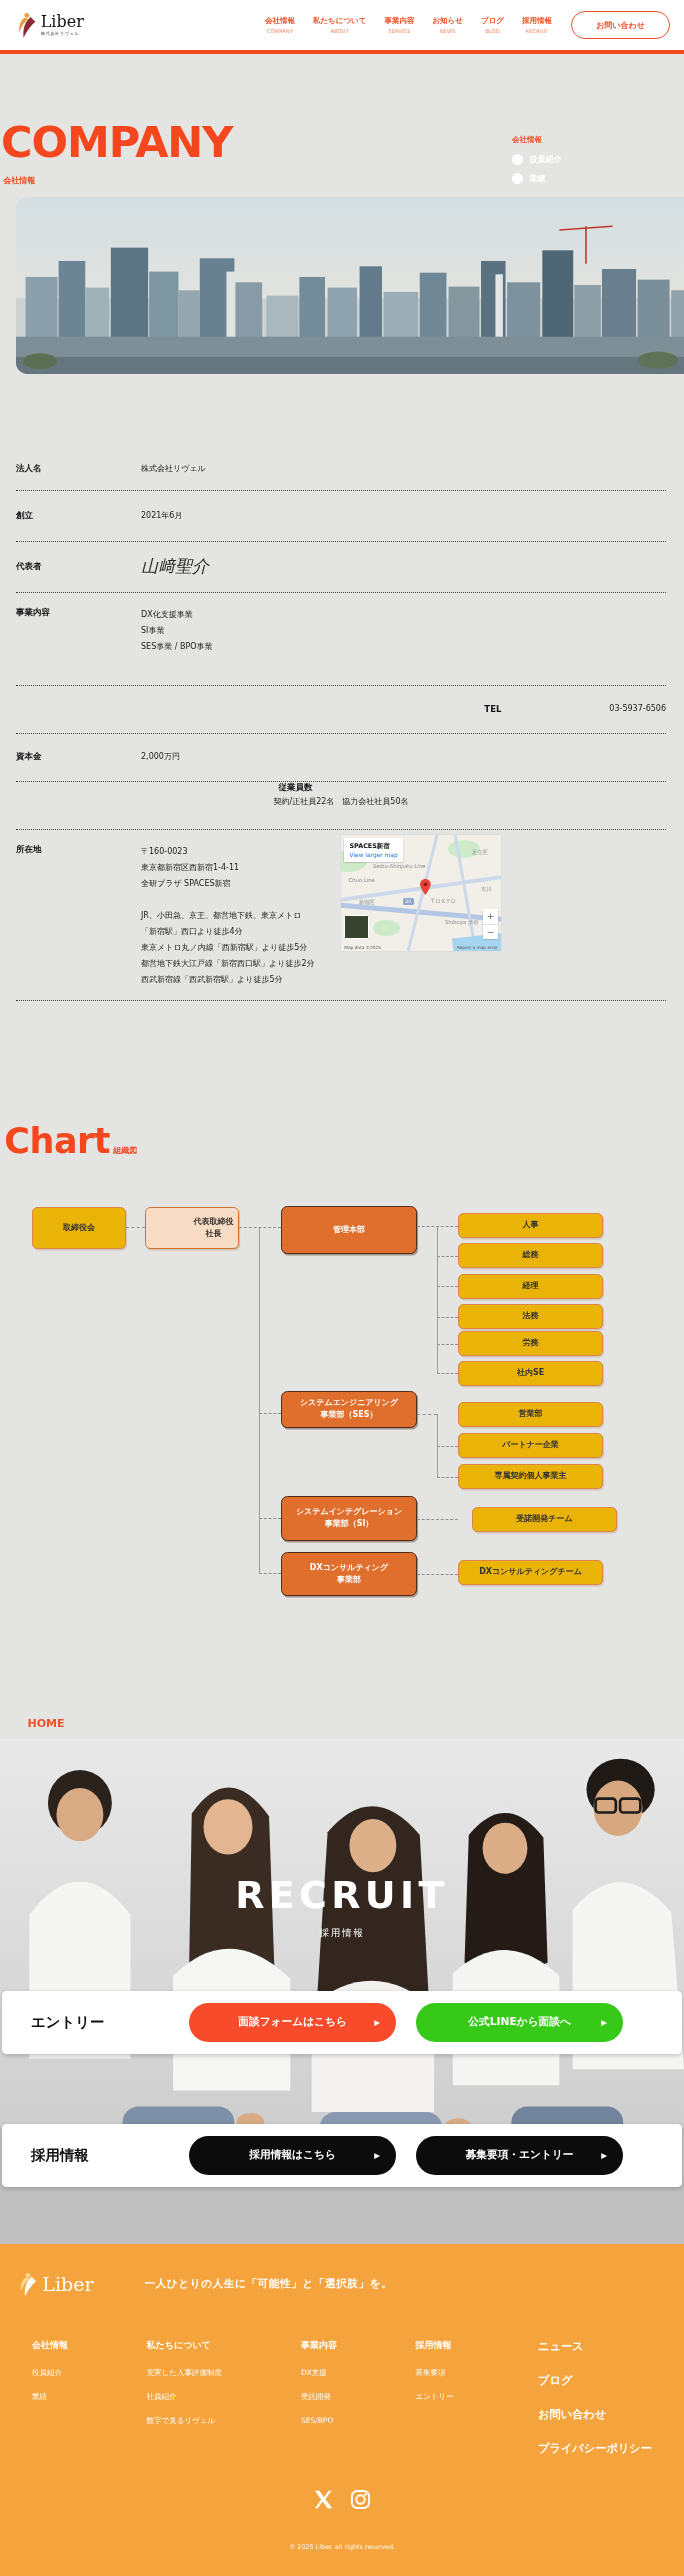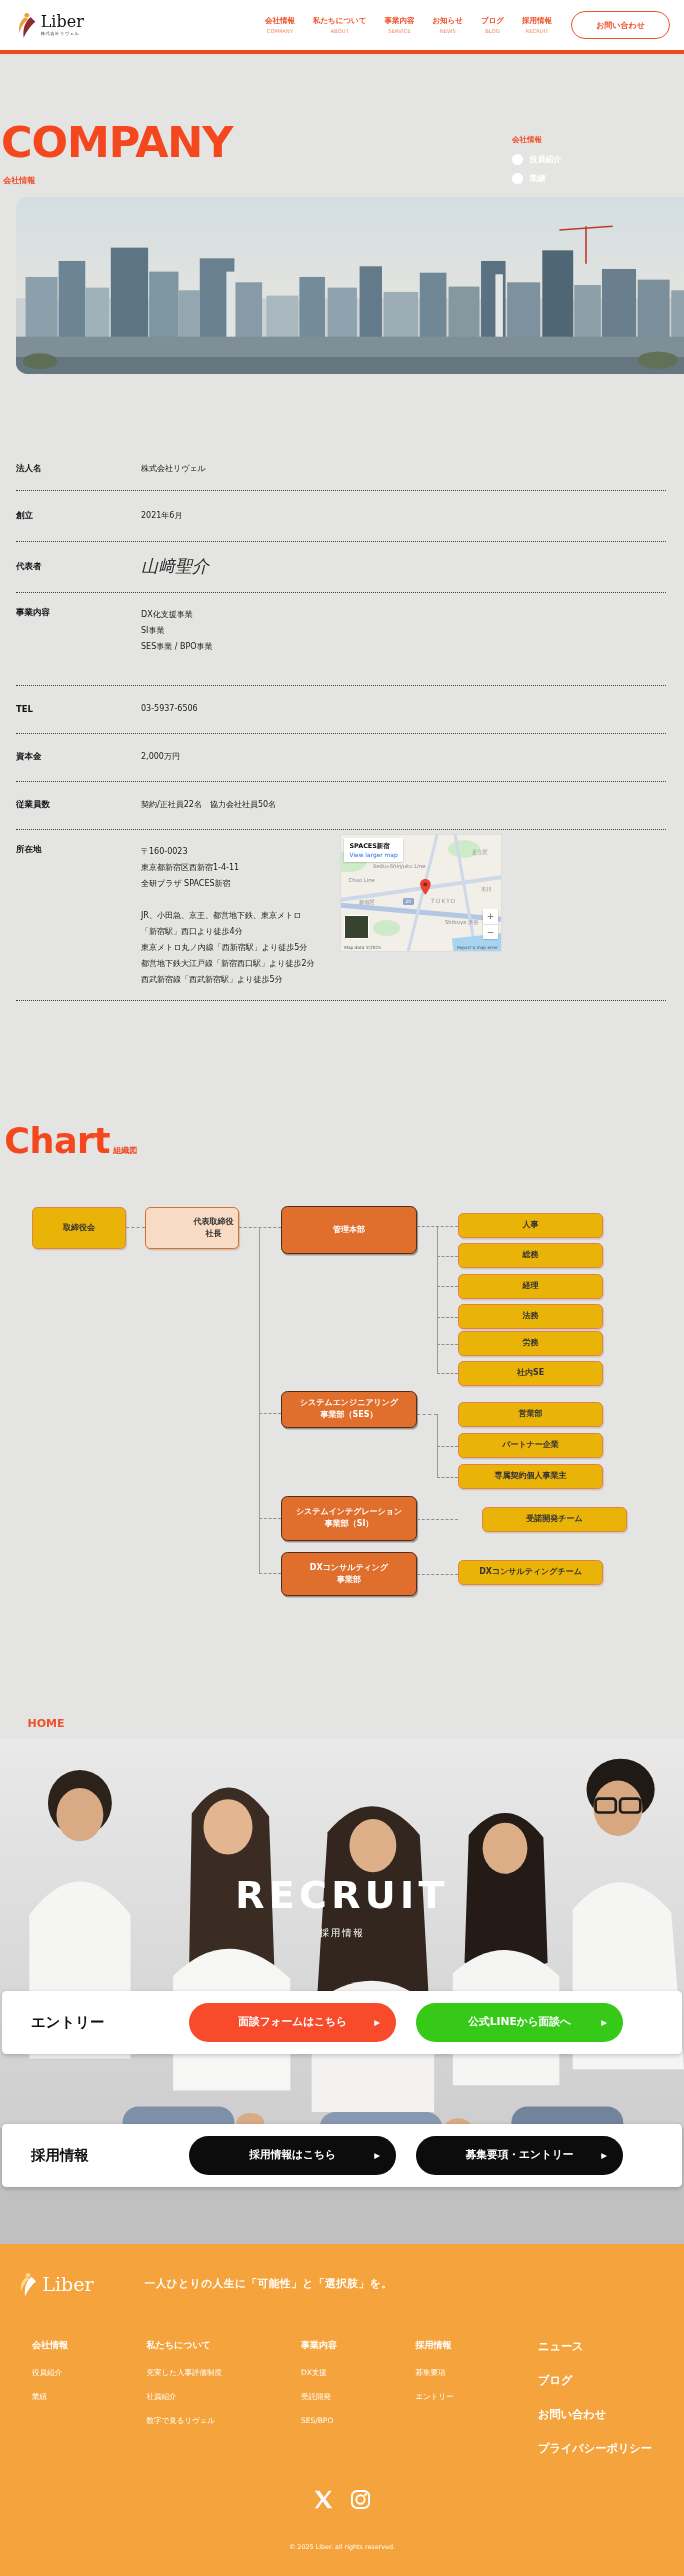--- a/index.html
+++ b/index.html
@@ -222,33 +222,33 @@
         </div>
       </div>
       <div class="info-row top" style="height: 93px;">
         <div class="info-label">事業内容</div>
         <div class="info-value">
           <div>DX化支援事業</div>
           <div>SI事業</div>
           <div>SES事業 / BPO事業</div>
         </div>
       </div>
-      <div class="info-row center" style="height: 48px;">
+      <div class="info-row center" style="height: 48px; justify-content: flex-end;">
         <div class="info-label">TEL</div>
         <div class="info-value">
           <div>03-5937-6506</div>
         </div>
       </div>
       <div class="info-row center" style="height: 48px;">
         <div class="info-label">資本金</div>
         <div class="info-value">
           <div>2,000万円</div>
         </div>
       </div>
-      <div class="info-row center" style="height: 48px;">
+      <div class="info-row center" style="height: 48px; flex-direction: column;">
         <div class="info-label">従業員数</div>
         <div class="info-value">
           <div>契約/正社員22名　協力会社社員50名</div>
         </div>
       </div>
       <div class="info-row top" style="height: 171px;">
         <div class="info-label">所在地</div>
         <div class="info-value">
           <div>〒160-0023</div>
           <div>東京都新宿区西新宿1-4-11</div>
@@ -307,21 +307,21 @@
       <div class="org-box org-white" style="left: 458px; top: 37px; width: 145px; height: 25.6px;">総務</div>
       <div class="org-box org-white" style="left: 458px; top: 68px; width: 145px; height: 25.6px;">経理</div>
       <div class="org-box org-white" style="left: 458px; top: 98px; width: 145px; height: 25.6px;">法務</div>
       <div class="org-box org-white" style="left: 458px; top: 125px; width: 145px; height: 25.6px;">労務</div>
       <div class="org-box org-white" style="left: 458px; top: 155px; width: 145px; height: 25.6px;">社内SE</div>
       <div class="org-box org-orange" style="left: 281px; top: 185px; width: 136px; height: 37px;">システムエンジニアリング<br>事業部（SES）</div>
       <div class="org-box org-white" style="left: 458px; top: 196px; width: 145px; height: 25.6px;">営業部</div>
       <div class="org-box org-white" style="left: 458px; top: 227px; width: 145px; height: 25.6px;">パートナー企業</div>
       <div class="org-box org-white" style="left: 458px; top: 258px; width: 145px; height: 25.6px;">専属契約個人事業主</div>
       <div class="org-box org-orange" style="left: 281px; top: 290px; width: 136px; height: 45px;">システムインテグレーション<br>事業部（SI）</div>
-      <div class="org-box org-white" style="left: 482px; top: 301px; width: 145px; height: 25.6px;">受諾開発チーム</div>
+      <div class="org-box org-white" style="left: 472px; top: 301px; width: 145px; height: 25.6px;">受諾開発チーム</div>
       <div class="org-box org-orange" style="left: 281px; top: 346px; width: 136px; height: 44px;">DXコンサルティング<br>事業部</div>
       <div class="org-box org-white" style="left: 458px; top: 354px; width: 145px; height: 25.6px;">DXコンサルティングチーム</div>
       <div class="org-hdash" style="left: 126px; top: 21px; width: 19px;"></div>
       <div class="org-hdash" style="left: 239px; top: 21px; width: 42px;"></div>
       <div class="org-hdash" style="left: 417px; top: 20px; width: 41px;"></div>
       <div class="org-hdash" style="left: 259px; top: 207px; width: 22px;"></div>
       <div class="org-hdash" style="left: 259px; top: 312px; width: 22px;"></div>
       <div class="org-hdash" style="left: 259px; top: 367px; width: 22px;"></div>
       <div class="org-hdash" style="left: 437px; top: 50px; width: 21px;"></div>
       <div class="org-hdash" style="left: 437px; top: 80px; width: 21px;"></div>

